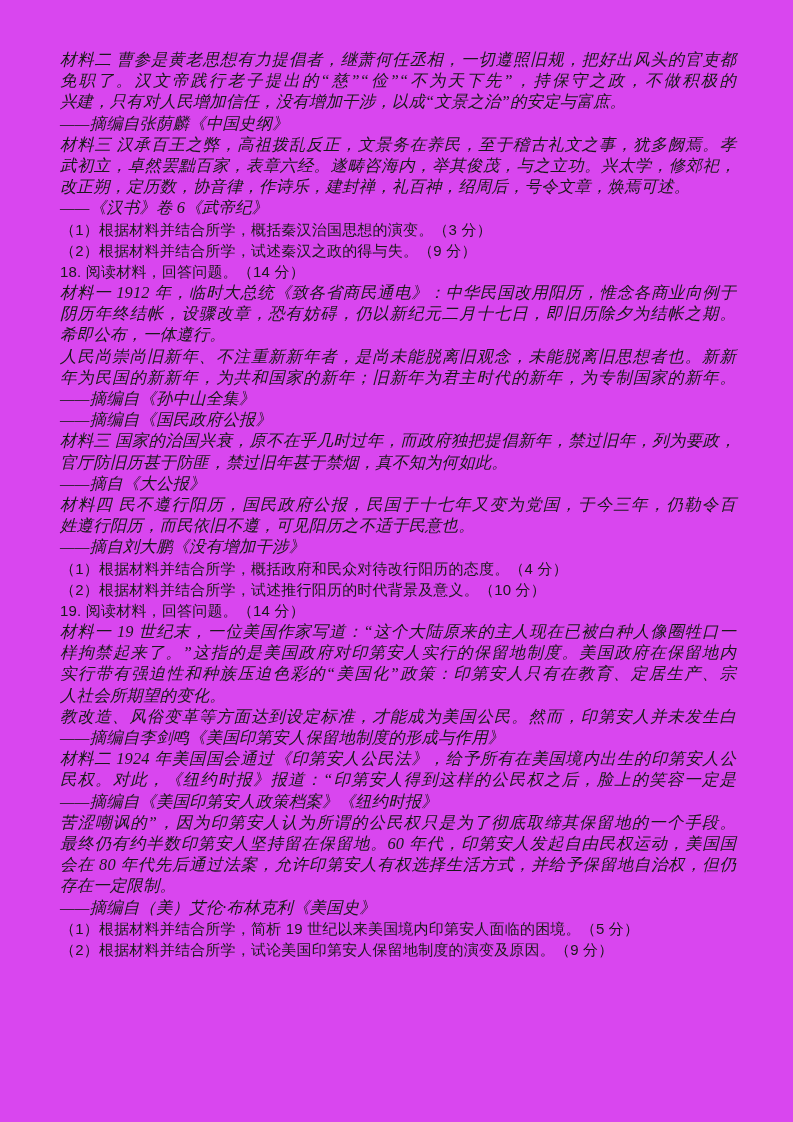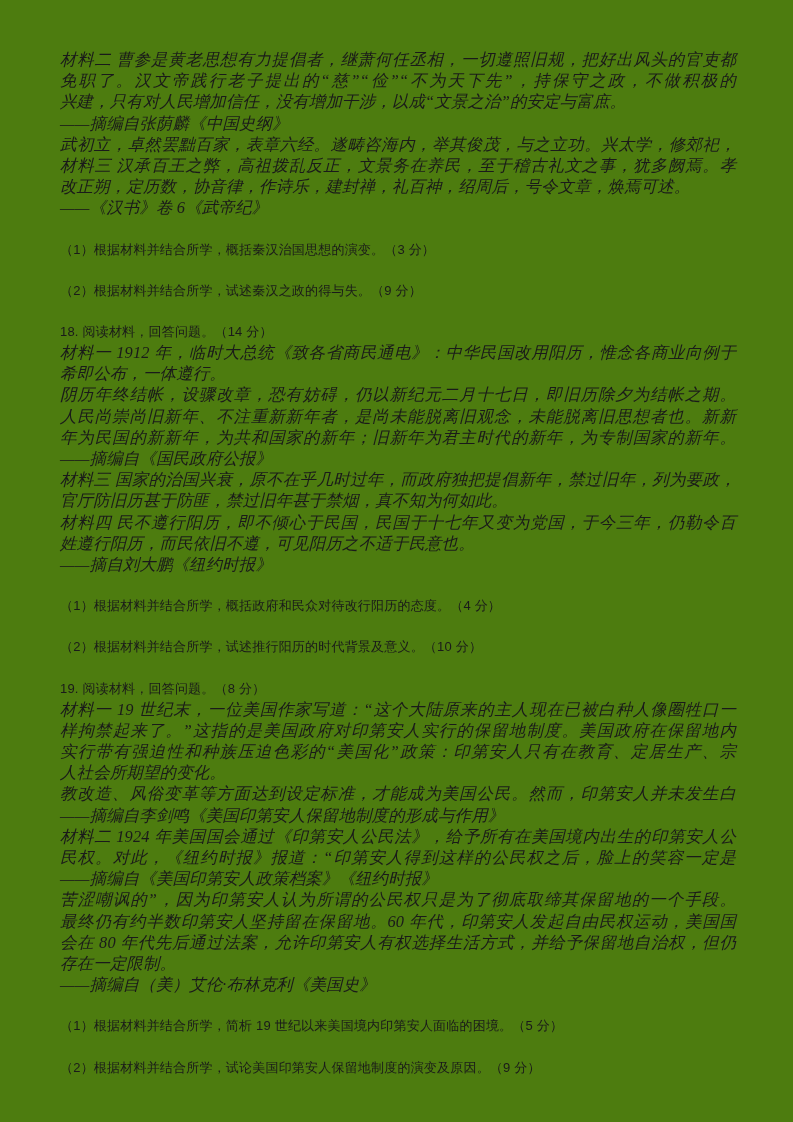--- a/index.html
+++ b/index.html
@@ -10,21 +10,21 @@
   body {
     width: 793px;
     height: 1122px;
     overflow: hidden;
     font-family: "Liberation Serif", "DejaVu Serif", serif;
   }
   .page {
     position: relative;
     width: 793px;
     height: 1122px;
-    background: #4d7c0f;
+    background: #d946ef;
     color: #1a1a1a;
   }
   .content {
     position: absolute;
     top: 49px;
     left: 60px;
     width: 676px;
   }
   .line {
     width: 676px;
@@ -37,60 +37,61 @@
   }
   
   .role-material, .role-source {
     font-family: "Liberation Serif", "DejaVu Serif", serif;
     font-style: italic;
   }
   
   .role-question, .role-section-header {
     font-family: "Liberation Sans", "DejaVu Sans", sans-serif;
     font-style: normal;
-    font-size: 13px;
-    margin-top: 20px;
+    font-size: 15px;
   }
   
   .line.fill {
     white-space: normal;
     text-align: justify;
     text-align-last: justify;
   }
 </style>
 </head>
 <body>
 
 <div class="page">
   <div class="content">
       <div class="line role-material fill">材料二 曹参是黄老思想有力提倡者，继萧何任丞相，一切遵照旧规，把好出风头的官吏都</div>
       <div class="line role-material fill">免职了。汉文帝践行老子提出的“慈”“俭”“不为天下先”，持保守之政，不做积极的</div>
       <div class="line role-material">兴建，只有对人民增加信任，没有增加干涉，以成“文景之治”的安定与富庶。</div>
       <div class="line role-source">——摘编自张荫麟《中国史纲》</div>
+      <div class="line role-material fill">材料三 汉承百王之弊，高祖拨乱反正，文景务在养民，至于稽古礼文之事，犹多阙焉。孝</div>
       <div class="line role-material fill">武初立，卓然罢黜百家，表章六经。遂畴咨海内，举其俊茂，与之立功。兴太学，修郊祀，</div>
-      <div class="line role-material fill">材料三 汉承百王之弊，高祖拨乱反正，文景务在养民，至于稽古礼文之事，犹多阙焉。孝</div>
       <div class="line role-material">改正朔，定历数，协音律，作诗乐，建封禅，礼百神，绍周后，号令文章，焕焉可述。</div>
       <div class="line role-source">——《汉书》卷 6《武帝纪》</div>
       <div class="line role-question">（1）根据材料并结合所学，概括秦汉治国思想的演变。（3 分）</div>
       <div class="line role-question">（2）根据材料并结合所学，试述秦汉之政的得与失。（9 分）</div>
       <div class="line role-section-header">18. 阅读材料，回答问题。（14 分）</div>
       <div class="line role-material fill">材料一 1912 年，临时大总统《致各省商民通电》：中华民国改用阳历，惟念各商业向例于</div>
+      <div class="line role-material fill">阴历年终结帐，设骤改章，恐有妨碍，仍以新纪元二月十七日，即旧历除夕为结帐之期。</div>
       <div class="line role-material">希即公布，一体遵行。</div>
-      <div class="line role-material fill">阴历年终结帐，设骤改章，恐有妨碍，仍以新纪元二月十七日，即旧历除夕为结帐之期。</div>
       <div class="line role-material fill">人民尚崇尚旧新年、不注重新新年者，是尚未能脱离旧观念，未能脱离旧思想者也。新新</div>
       <div class="line role-material fill">年为民国的新新年，为共和国家的新年；旧新年为君主时代的新年，为专制国家的新年。</div>
+      <div class="line role-source">——摘编自《孙中山全集》</div>
       <div class="line role-source">——摘编自《国民政府公报》</div>
       <div class="line role-material fill">材料三 国家的治国兴衰，原不在乎几时过年，而政府独把提倡新年，禁过旧年，列为要政，</div>
       <div class="line role-material">官厅防旧历甚于防匪，禁过旧年甚于禁烟，真不知为何如此。</div>
-      <div class="line role-material fill">材料四 民不遵行阳历，即不倾心于民国，民国于十七年又变为党国，于今三年，仍勒令百</div>
+      <div class="line role-source">——摘自《大公报》</div>
+      <div class="line role-material fill">材料四 民不遵行阳历，国民政府公报，民国于十七年又变为党国，于今三年，仍勒令百</div>
       <div class="line role-material">姓遵行阳历，而民依旧不遵，可见阳历之不适于民意也。</div>
-      <div class="line role-source">——摘自刘大鹏《纽约时报》</div>
+      <div class="line role-source">——摘自刘大鹏《没有增加干涉》</div>
       <div class="line role-question">（1）根据材料并结合所学，概括政府和民众对待改行阳历的态度。（4 分）</div>
       <div class="line role-question">（2）根据材料并结合所学，试述推行阳历的时代背景及意义。（10 分）</div>
-      <div class="line role-section-header">19. 阅读材料，回答问题。（8 分）</div>
+      <div class="line role-section-header">19. 阅读材料，回答问题。（14 分）</div>
       <div class="line role-material fill">材料一 19 世纪末，一位美国作家写道：“这个大陆原来的主人现在已被白种人像圈牲口一</div>
       <div class="line role-material fill">样拘禁起来了。”这指的是美国政府对印第安人实行的保留地制度。美国政府在保留地内</div>
       <div class="line role-material fill">实行带有强迫性和种族压迫色彩的“美国化”政策：印第安人只有在教育、定居生产、宗</div>
       <div class="line role-material">人社会所期望的变化。</div>
       <div class="line role-material fill">教改造、风俗变革等方面达到设定标准，才能成为美国公民。然而，印第安人并未发生白</div>
       <div class="line role-source">——摘编自李剑鸣《美国印第安人保留地制度的形成与作用》</div>
       <div class="line role-material fill">材料二 1924 年美国国会通过《印第安人公民法》，给予所有在美国境内出生的印第安人公</div>
       <div class="line role-material fill">民权。对此，《纽约时报》报道：“印第安人得到这样的公民权之后，脸上的笑容一定是</div>
       <div class="line role-source">——摘编自《美国印第安人政策档案》《纽约时报》</div>
       <div class="line role-material fill">苦涩嘲讽的”，因为印第安人认为所谓的公民权只是为了彻底取缔其保留地的一个手段。</div>

